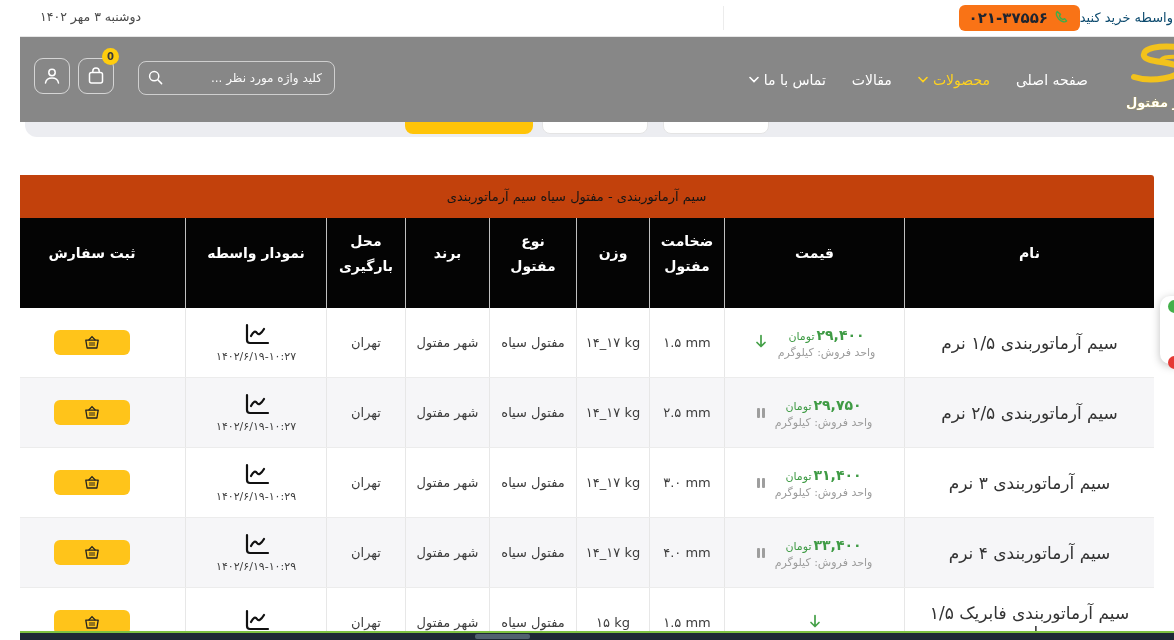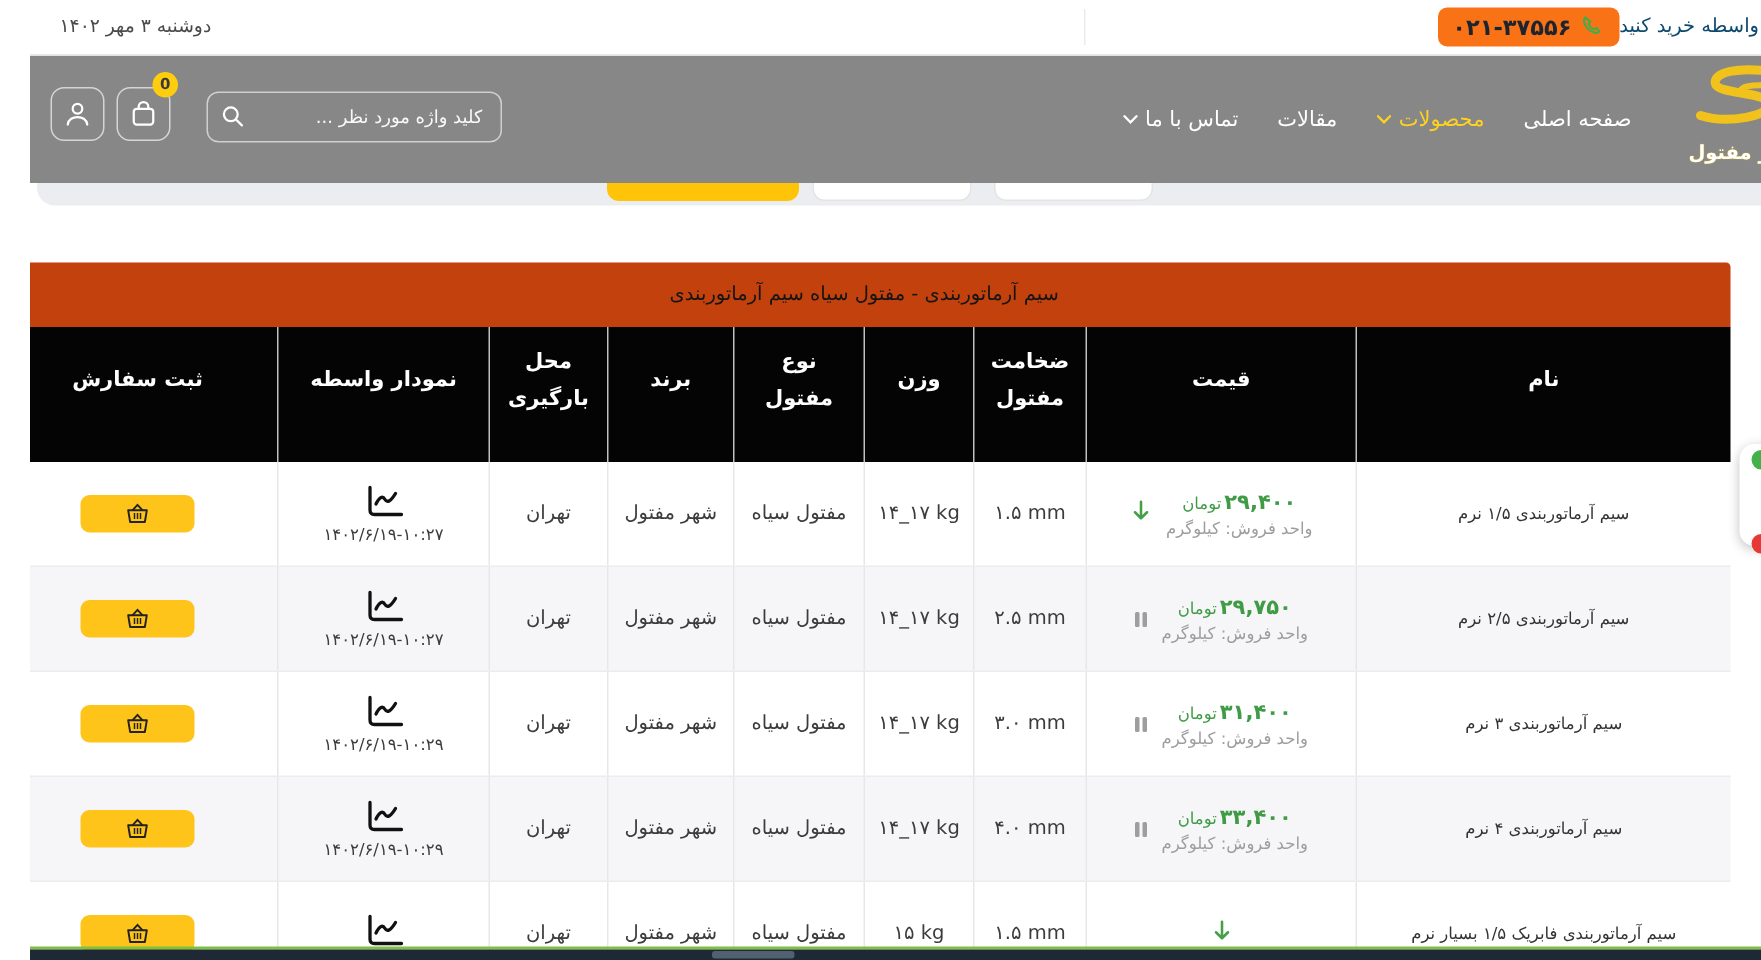--- a/index.html
+++ b/index.html
@@ -54,21 +54,21 @@
   .thead, .trow { display:grid; grid-template-columns:249px 180px 75px 73px 87px 84px 79px 141px 187px; }
   .thead { background:#040404; height:90px; }
   .hcell { color:#fff; font-size:14px; font-weight:bold; display:flex; align-items:center;
     justify-content:center; text-align:center; padding:0 8px 18px 8px; line-height:1.8; }
   .hcell:not(:first-child) { border-left:none; border-right:1px solid rgba(255,255,255,.75); }
   .trow { height:70px; background:#fff; border-bottom:1px solid #ececec; }
   .trow:nth-child(even) { background:#f6f6f8; }
   .tcell { display:flex; align-items:center; justify-content:center; text-align:center;
     font-size:13px; color:#3c3c3c; padding:0 6px; }
   .tcell:not(:first-child) { border-right:1px solid #e7e7e7; }
-  .cell-name { font-size:11px; color:#333; }
+  .cell-name { font-size:17px; color:#333; }
   .price-flex { display:flex; align-items:center; justify-content:center; gap:10px; }
   .price-lines { display:flex; flex-direction:column; align-items:center; gap:3px; }
   .price-main { color:#3f9b45; font-size:14px; font-weight:bold; }
   .price-main .cur { font-size:11px; font-weight:normal; margin-right:2px; }
   .price-unit { color:#9d9d9d; font-size:11px; }
   .trend-steady { display:flex; gap:2px; }
   .trend-steady i { display:block; width:3px; height:10px; background:#9e9e9e; border-radius:1px; }
   .chart-flex { display:flex; flex-direction:column; align-items:center; gap:4px; cursor:pointer; }
   .chart-time { font-size:11px; color:#3c3c3c; }
   .order-btn { width:76px; height:25px; background:#ffc41a; border:none; border-radius:6px;

